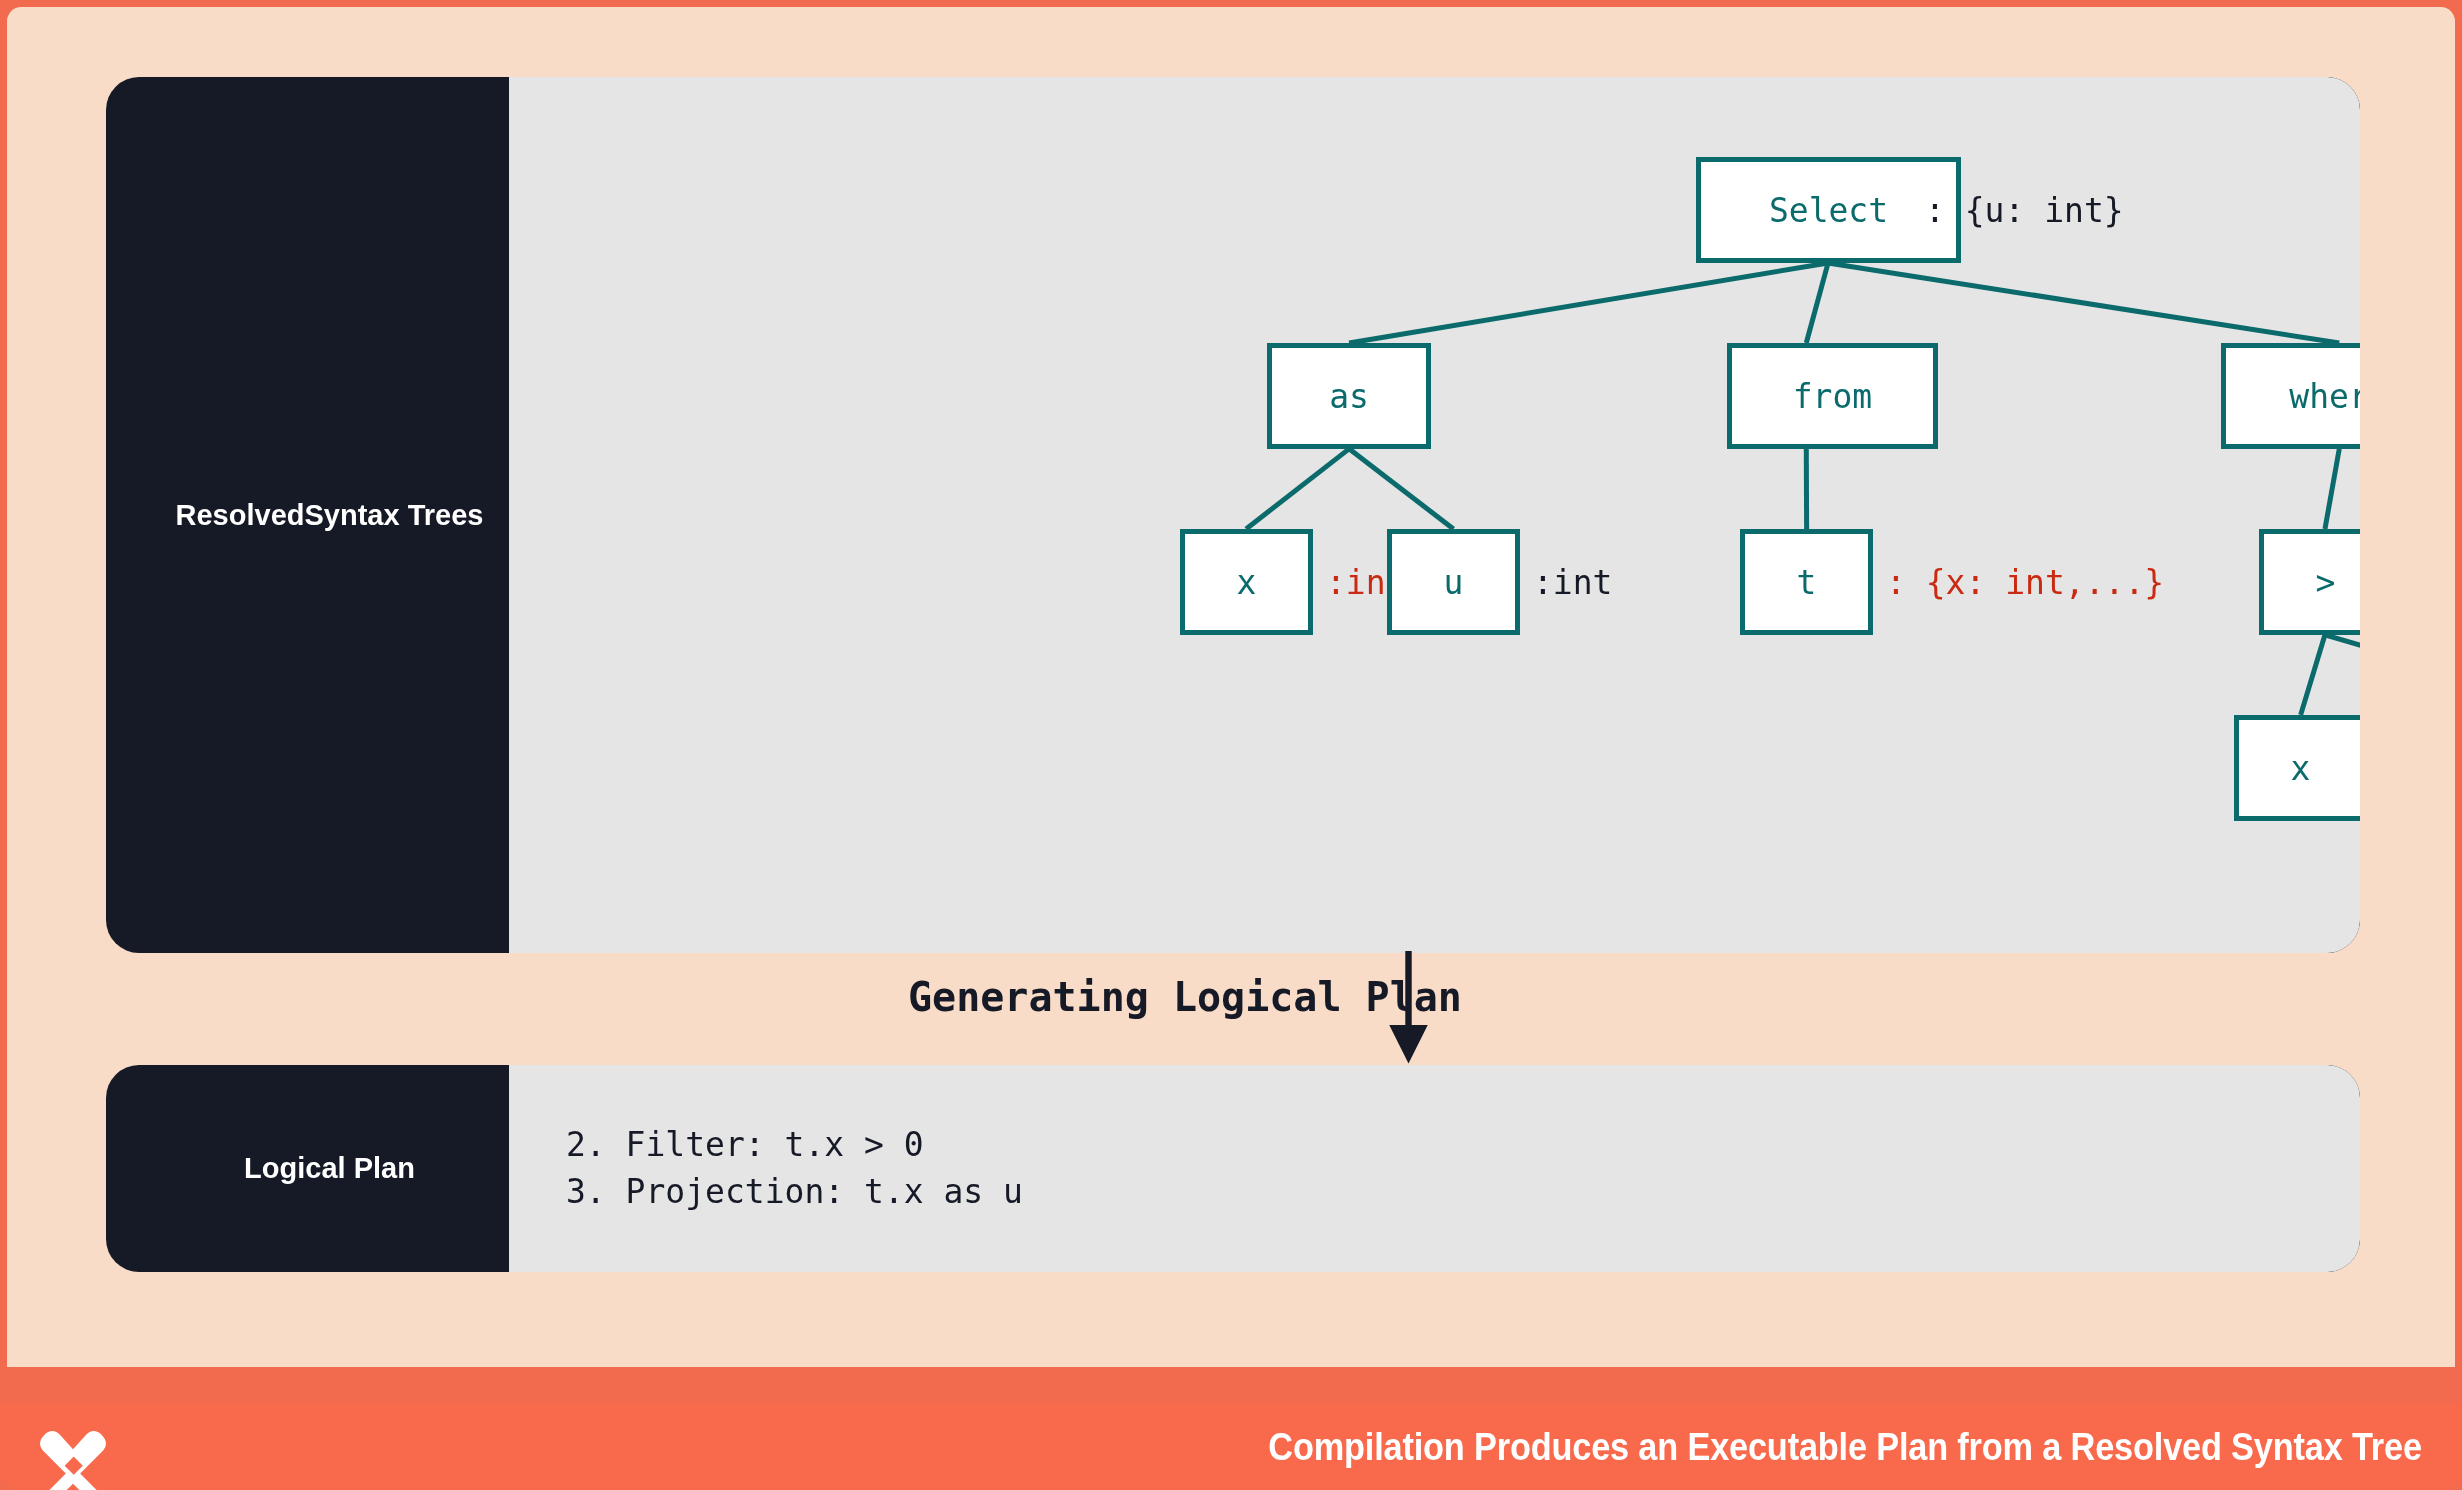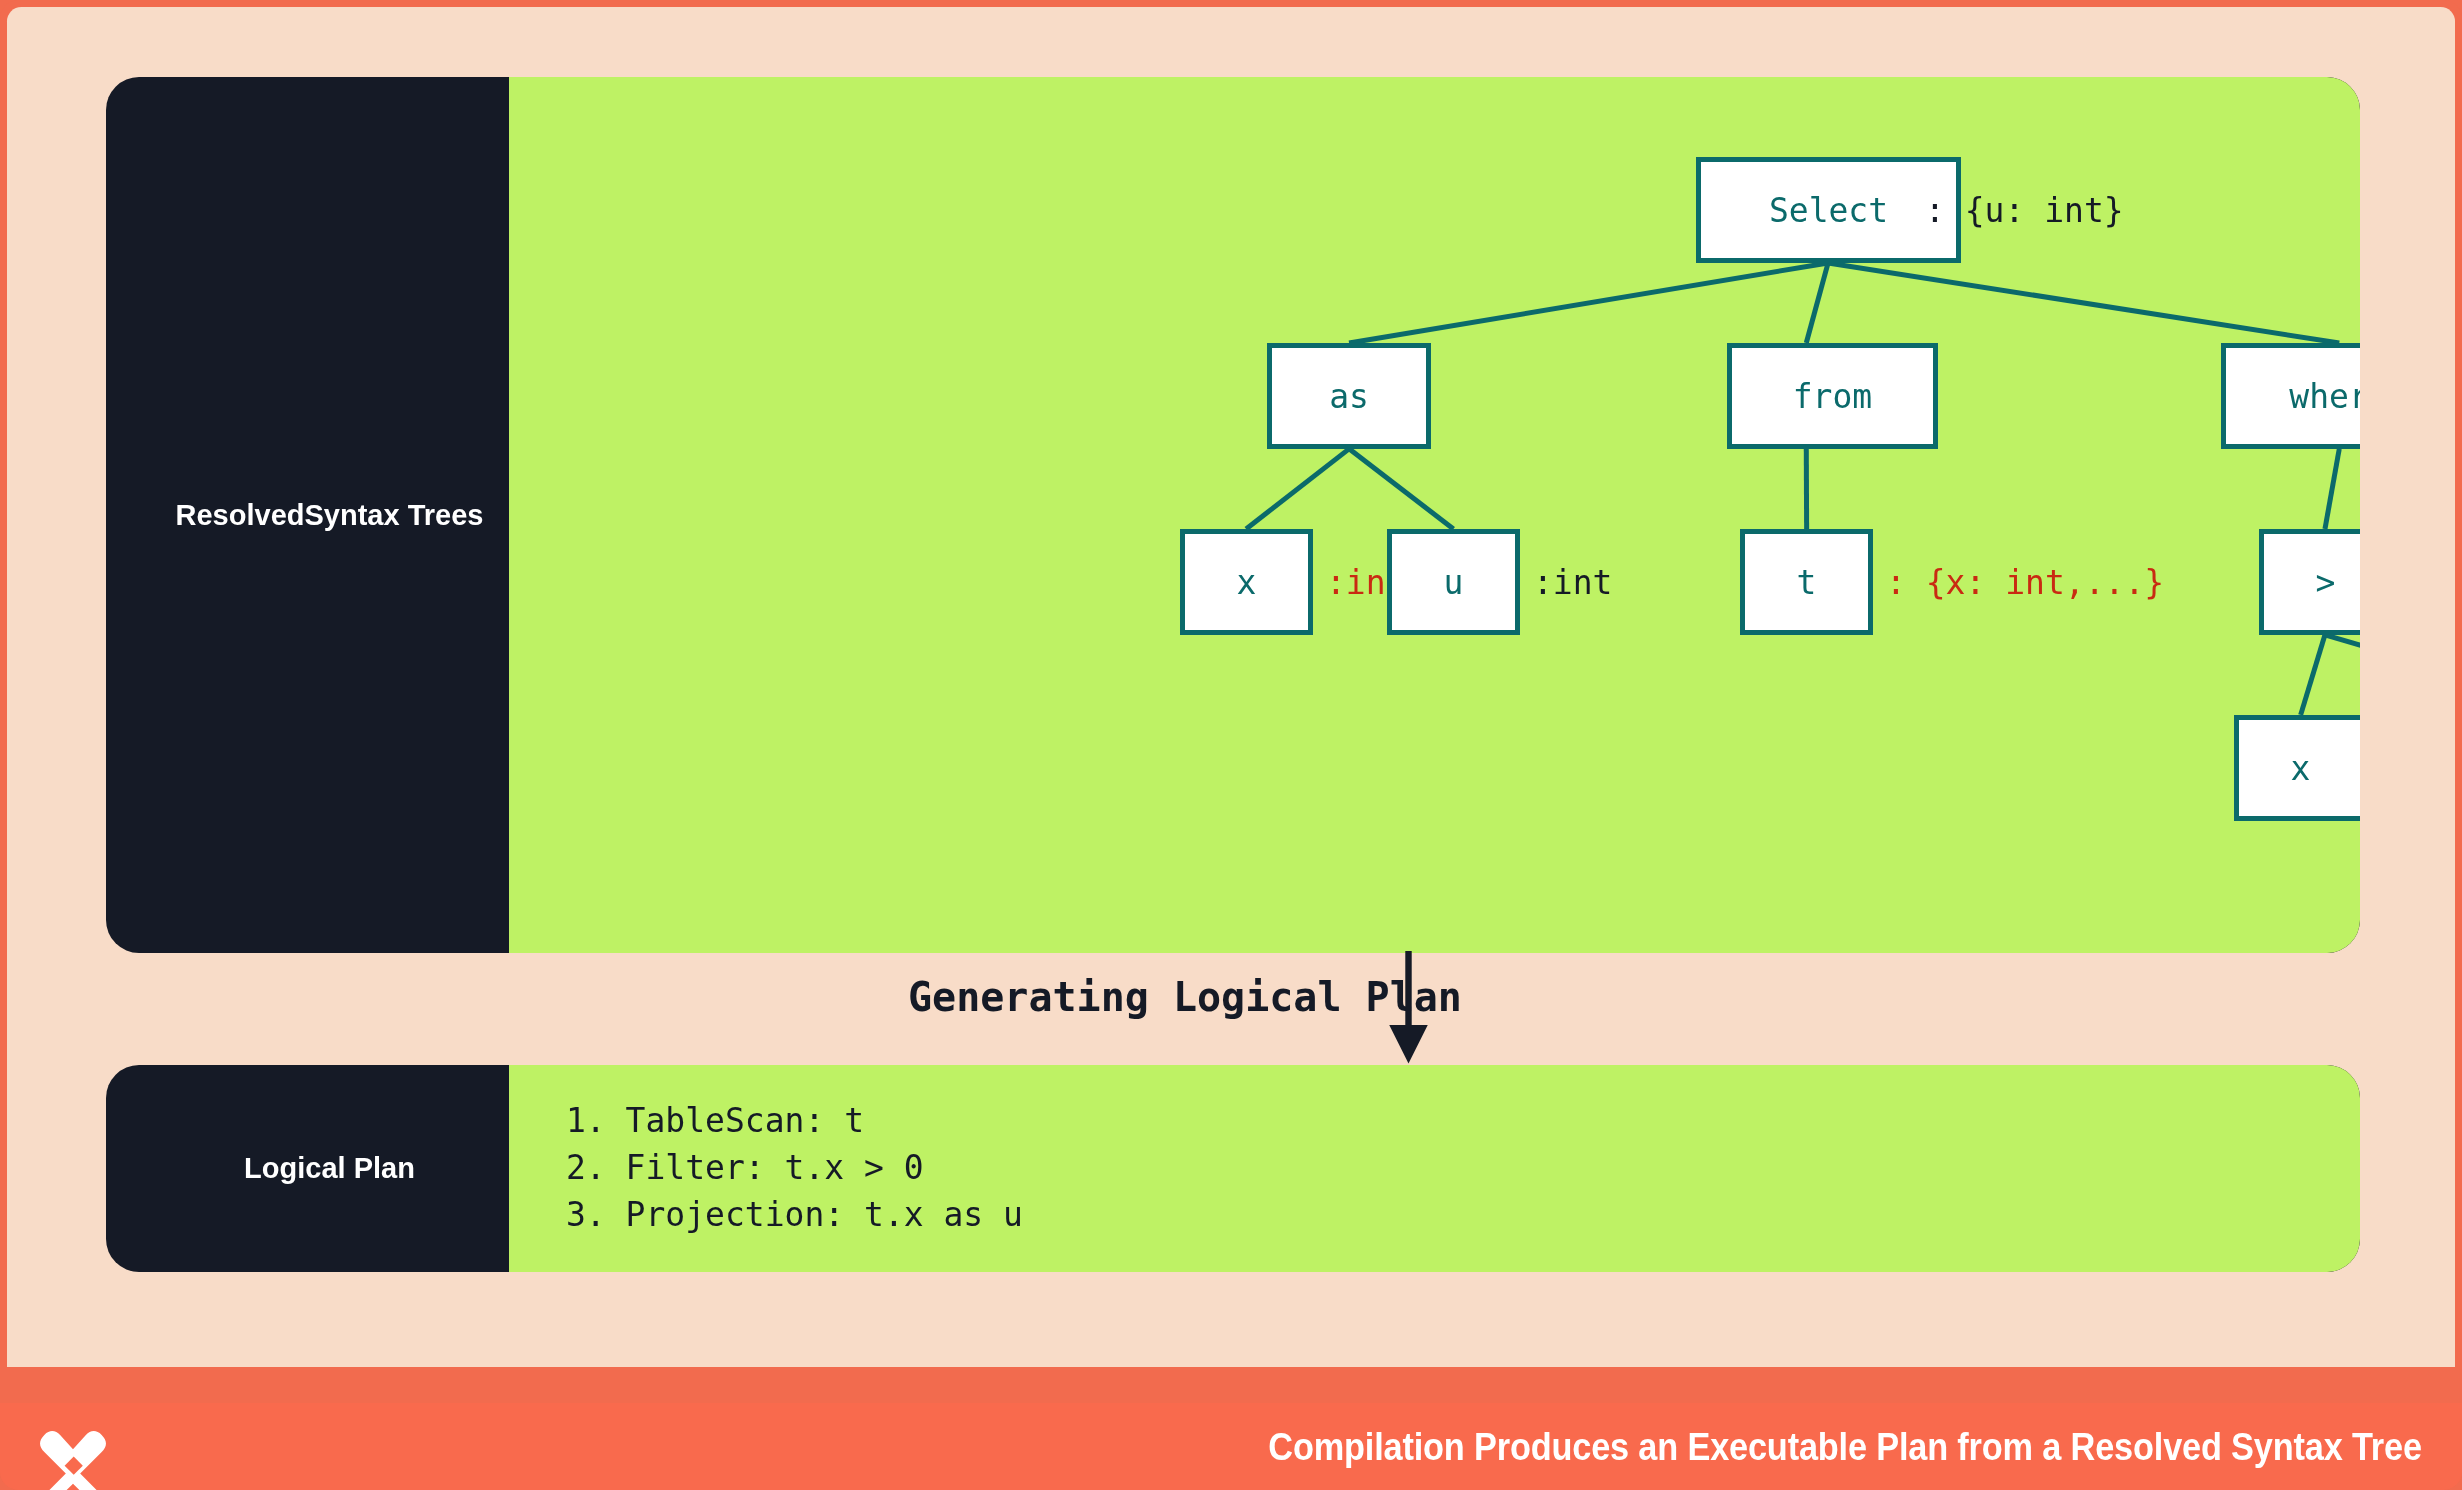--- a/index.html
+++ b/index.html
@@ -36,21 +36,21 @@
     display:flex;align-items:center;justify-content:center;
     color:#FFFFFF;
     font-weight:bold;
     text-align:center;
     line-height:1.38;
     box-sizing:border-box;
     padding-left:44px;
   }
   .panel-body{
     flex:1 1 auto;
-    background:#bef264;
+    background:#e5e5e5;
     position:relative;
     box-sizing:border-box;
   }
 
   
   #rst-panel{
     left:106px;top:77px;width:2254px;height:876px;
   }
   #rst-panel .panel-label{
     width:403px;font-size:29px;
@@ -206,21 +206,20 @@
 
   <div id="flow-label">Generating Logical Plan</div>
   <svg id="flow-arrow" viewBox="0 0 80 160">
     <line x1="40" y1="0" x2="40" y2="112" stroke="#151A26" stroke-width="9"></line>
     <polygon points="40,158 13,104 67,104" fill="#151A26"></polygon>
   </svg>
 
   <div class="panel" id="lp-panel">
     <div class="panel-label" id="lp-label">Logical Plan</div>
     <div class="panel-body" id="lp-body">
-        <div class="plan-line">1. TableScan: t</div>
         <div class="plan-line">2. Filter: t.x &gt; 0</div>
         <div class="plan-line">3. Projection: t.x as u</div>
       </div>
   </div>
 
   <div id="bottom-bar">
     <svg id="logo" viewBox="0 0 120 120">
       <path d="M20 18 C12 26 12 34 20 42 L50 72 L20 102 C12 110 14 116 24 116
                C30 116 34 112 40 106 L60 86 L80 106 C86 112 90 116 96 116
                C106 116 108 110 100 102 L70 72 L100 42 C108 34 108 26 100 18

